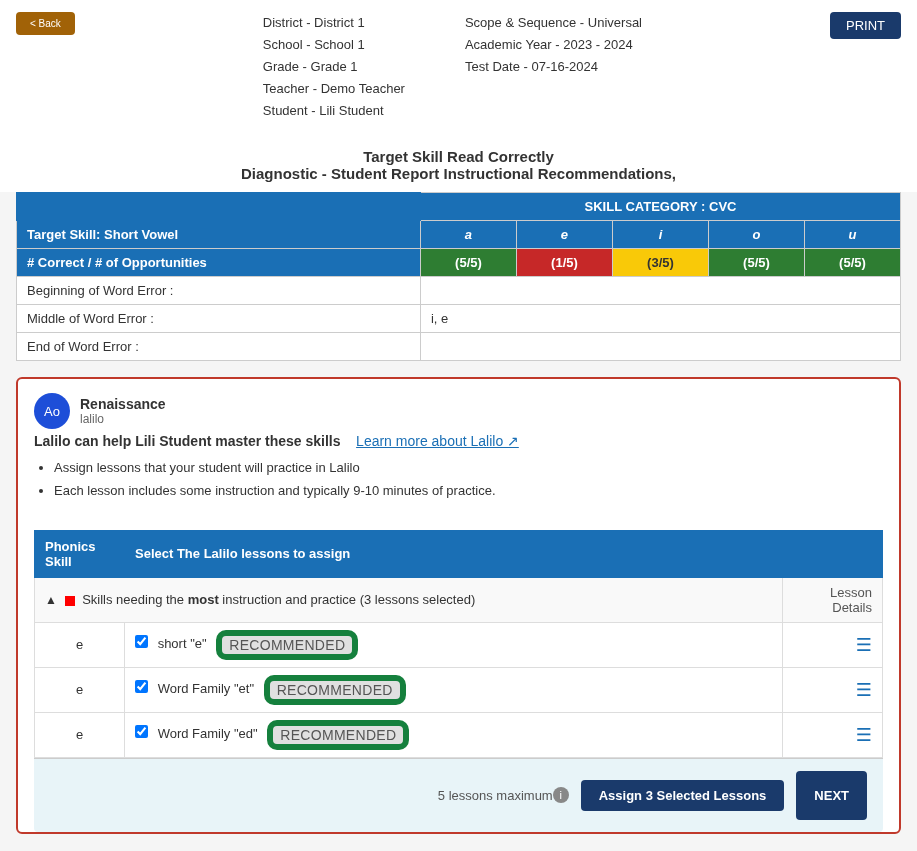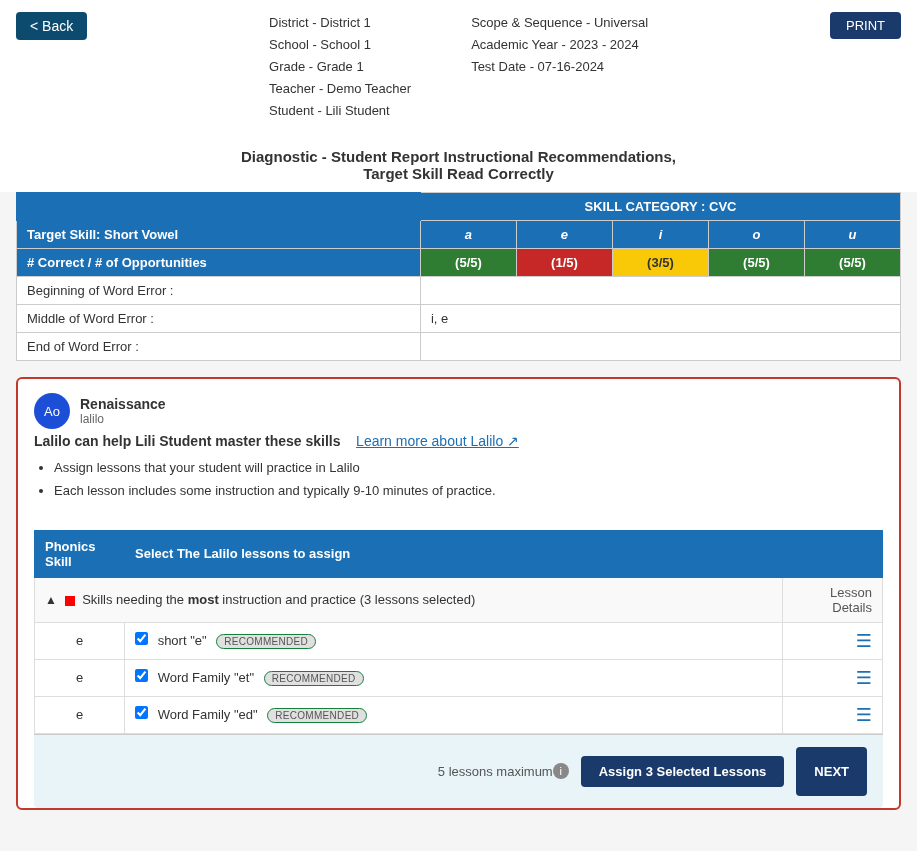--- a/index.html
+++ b/index.html
@@ -7,27 +7,27 @@
     
     
     .top-bar {
       background: #fff;
       padding: 12px 16px;
       display: flex;
       align-items: flex-start;
       justify-content: space-between;
     }
     .back-btn {
-      background: #0c4a6e;
+      background: #a16207;
       color: #fff;
       border: none;
       padding: 6px 14px;
       border-radius: 4px;
       cursor: pointer;
-      font-size: 14px;
+      font-size: 10px;
       white-space: nowrap;
     }
     .meta-left { font-size: 13px; line-height: 1.7; }
     .meta-right { font-size: 13px; line-height: 1.7; }
     .print-btn {
       background: #1a3a6b;
       color: #fff;
       border: none;
       padding: 6px 16px;
       border-radius: 4px;
@@ -119,26 +119,26 @@
     }
     .section-row td {
       background: #f9f9f9;
       font-size: 13px;
       padding: 7px 10px;
     }
     .badge-recommended {
       display: inline-block;
       background: #e0e0e0;
       color: #555;
-      font-size: 10px;
+      font-size: 14px;
       border-radius: 10px;
       padding: 1px 7px;
       margin-left: 6px;
       vertical-align: middle;
-      border: 1px solid #15803d;
+      border: 6px solid #15803d;
       text-transform: uppercase;
       letter-spacing: 0.3px;
     }
     .icon-lines {
       color: #1a6fb5;
       font-size: 18px;
       cursor: pointer;
     }
     .col-phonics { width: 90px; }
     .col-select { width: auto; }
@@ -208,22 +208,22 @@
     <div class="meta-right">
       <div>Scope &amp; Sequence -  Universal</div>
       <div>Academic Year -  2023 - 2024</div>
       <div>Test Date -  07-16-2024</div>
     </div>
   </div>
   <button class="print-btn">PRINT</button>
 </div>
 
 <div class="report-title">
+  <p>Target Skill Read Correctly</p>
   <p>Diagnostic - Student Report Instructional Recommendations,</p>
-  <p>Target Skill Read Correctly</p>
 </div>
 
 <table class="skill-table">
   <thead>
     <tr>
       <th style="background:#1a6fb5; color:#fff; text-align:left; border:1px solid #1a6fb5;"></th>
       <th colspan="5" class="colspan-header">SKILL CATEGORY : CVC</th>
     </tr>
     <tr>
       <th class="th-skill-label">Target Skill: Short Vowel</th>

